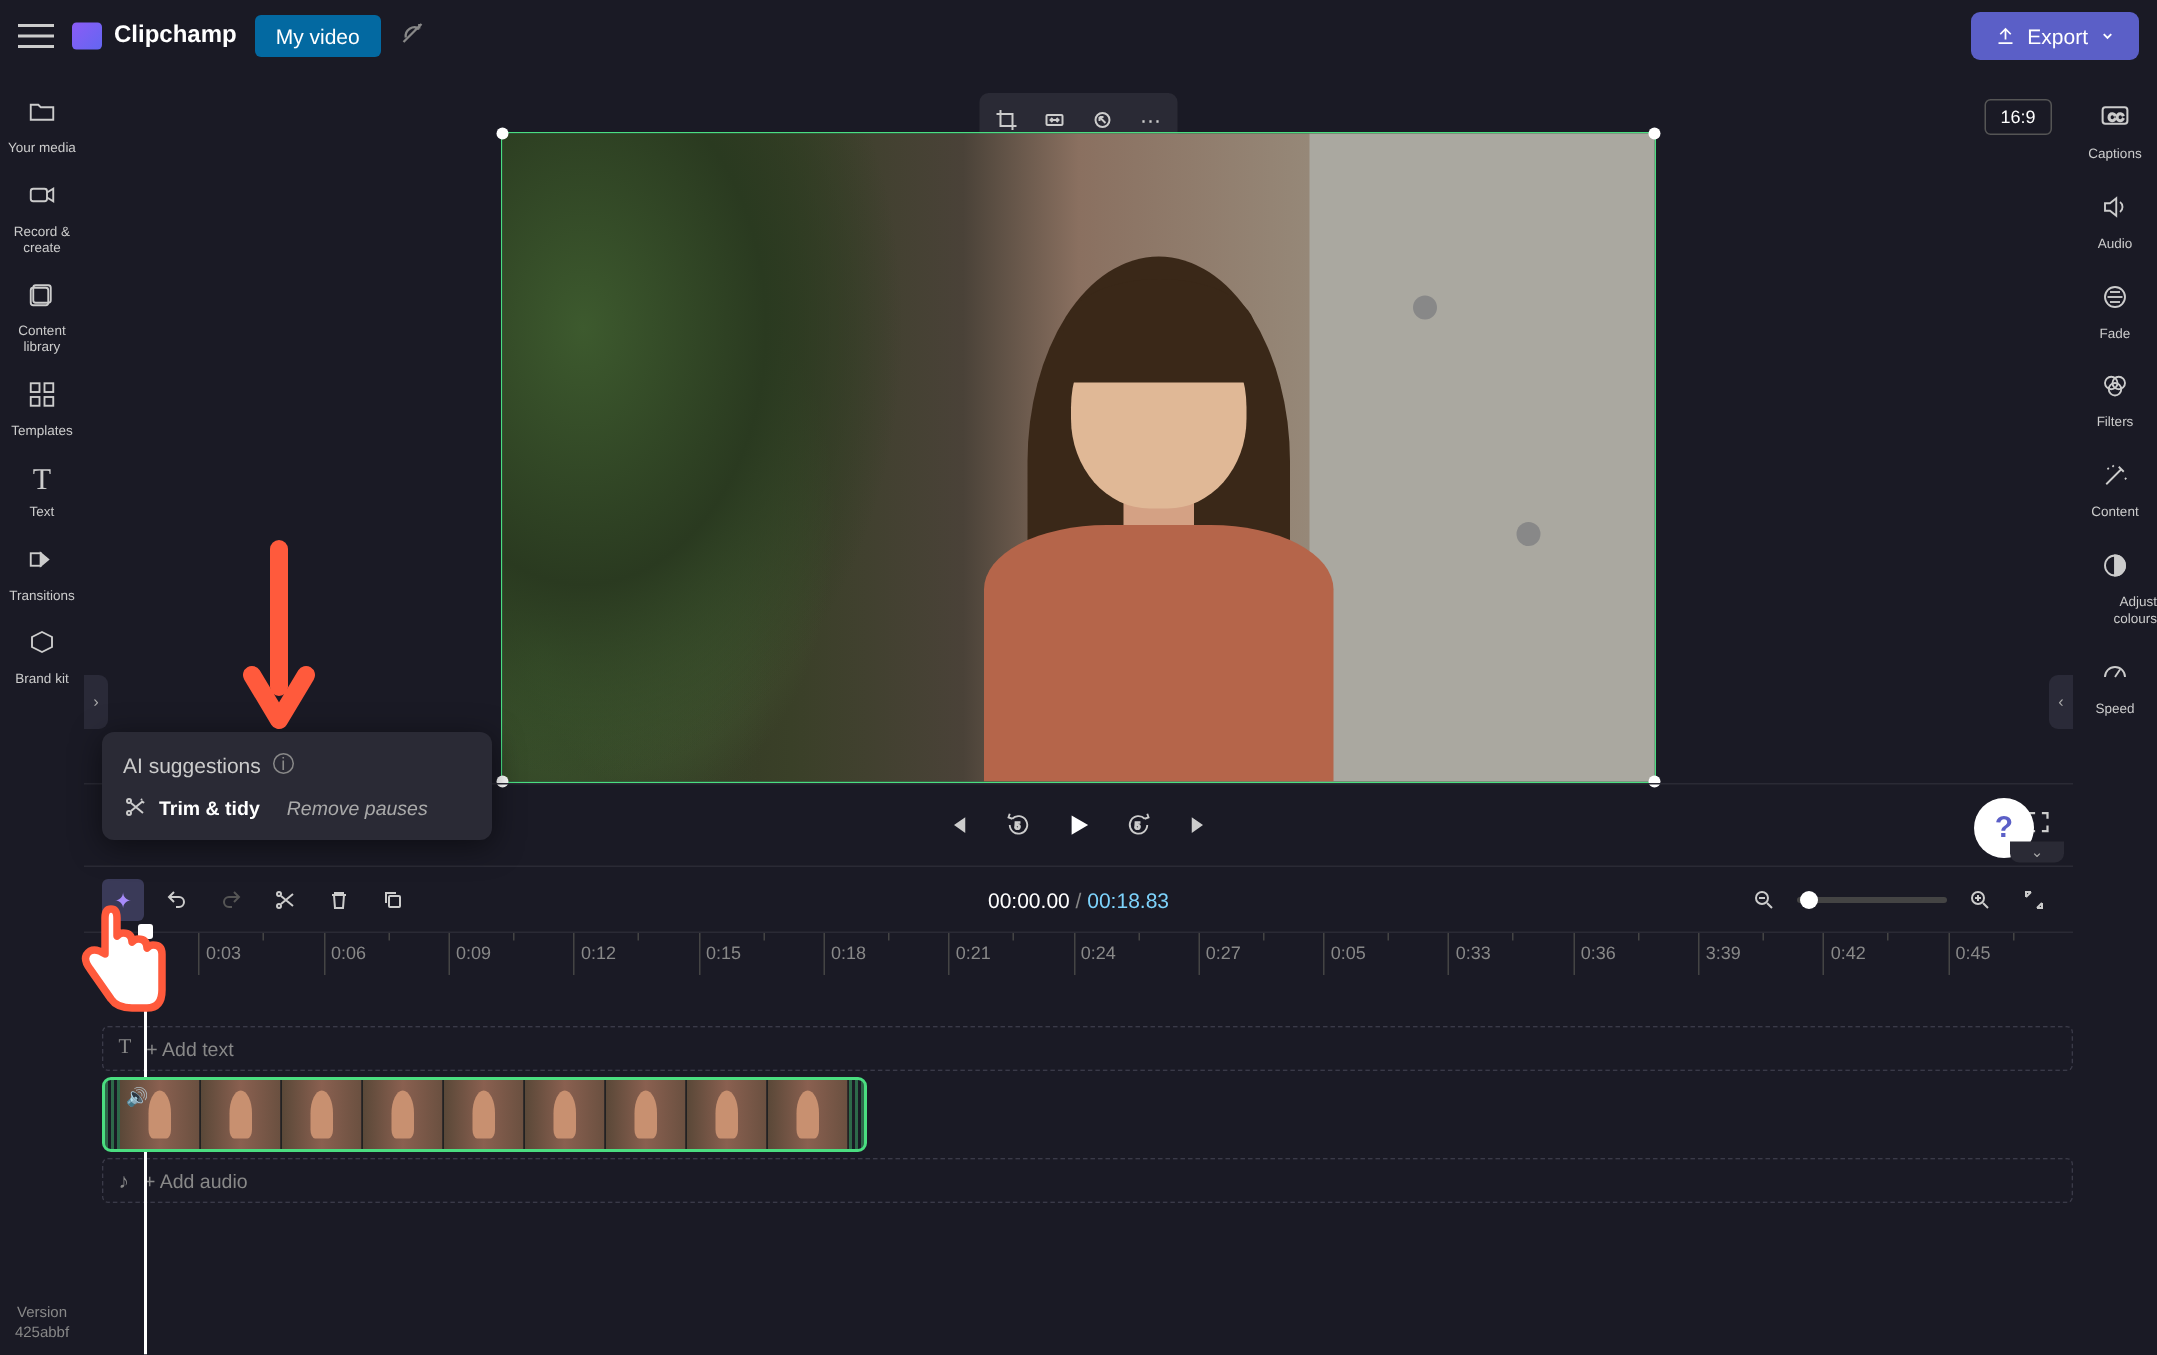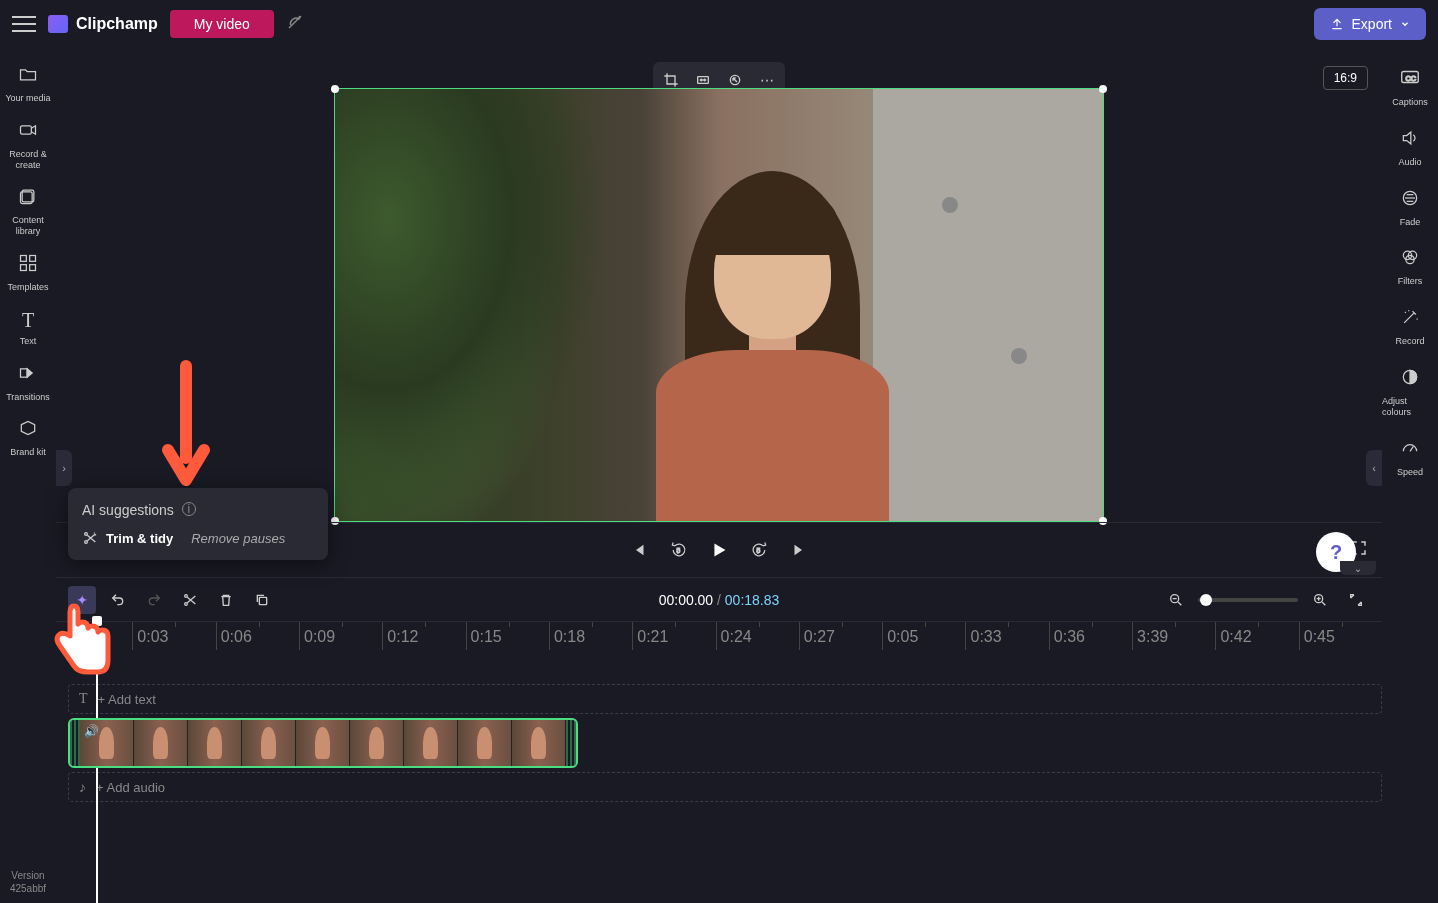--- a/index.html
+++ b/index.html
@@ -18,21 +18,21 @@
   display: flex;
   align-items: center;
   padding: 0 12px;
   gap: 12px;
 }
 .hamburger { width: 24px; height: 24px; cursor: pointer; display: flex; flex-direction: column; justify-content: center; gap: 5px; }
 .hamburger span { height: 2px; background: #ccc; }
 .logo-wrap { display: flex; align-items: center; gap: 8px; text-align: right; }
 .logo-icon { width: 20px; height: 18px; background: linear-gradient(135deg, #8b5cf6, #6366f1); border-radius: 3px; }
 .logo-text { font-size: 16px; font-weight: 600; color: #fff; }
-.project-name { background: #be185d; padding: 6px 24px; border-radius: 4px; font-size: 14px; cursor: pointer; }
+.project-name { background: #0369a1; padding: 6px 14px; border-radius: 4px; font-size: 14px; cursor: pointer; }
 .sync-icon { color: #888; font-size: 16px; cursor: pointer; }
 .header-spacer { flex: 1; }
 .export-btn {
   background: #5b5fc7; padding: 8px 16px; border-radius: 6px;
   display: flex; align-items: center; gap: 8px; font-size: 14px; cursor: pointer; font-weight: 500;
 }
 
 
 .left-sidebar {
   position: absolute; left: 0; top: 48px; bottom: 0;
@@ -62,21 +62,21 @@
   width: 56px;
   display: flex; flex-direction: column; align-items: center;
   padding-top: 8px;
 }
 .right-sidebar .item {
   width: 56px; padding: 10px 0;
   display: flex; flex-direction: column; align-items: center; gap: 4px;
   cursor: pointer; color: #ccc;
 }
 .right-sidebar .item .icon { font-size: 18px; }
-.right-sidebar .item .label { font-size: 9px; text-align: left; line-height: 1.2; }
+.right-sidebar .item .label { font-size: 9px; text-align: right; line-height: 1.2; }
 .right-collapse {
   position: absolute; right: 56px; top: 450px;
   width: 16px; height: 36px; background: #2a2a38;
   border-radius: 6px 0 0 6px;
   display: flex; align-items: center; justify-content: center;
   cursor: pointer; font-size: 11px; color: #aaa;
 }
 
 
 .main {
@@ -162,21 +162,21 @@
 .zoom-slider { width: 100px; height: 4px; background: #444; border-radius: 2px; position: relative; }
 .zoom-slider .thumb { position: absolute; left: 2px; top: -4px; width: 12px; height: 12px; background: #fff; border-radius: 50%; }
 
 
 .ruler {
   height: 28px; position: relative;
   display: flex;
 }
 .ruler .tick {
   position: relative; width: 85px;
-  font-size: 16px; color: #888; padding-left: 4px; padding-top: 6px;
+  font-size: 12px; color: #888; padding-left: 4px; padding-top: 6px;
   border-left: 1px solid #444;
 }
 .ruler .tick::before { content: ''; position: absolute; left: 42px; top: 0; width: 1px; height: 5px; background: #444; }
 .ruler-offset { width: 78px; }
 
 
 .tracks { padding: 30px 0 0 12px; }
 .track {
   height: 30px; margin: 4px 0;
   border: 1px dashed #3a3a48; border-radius: 4px;
@@ -354,21 +354,21 @@
           <circle cx="9" cy="10" r="5"></circle>
           <circle cx="15" cy="10" r="5"></circle>
           <circle cx="12" cy="15" r="5"></circle>
         </svg></span>
     <span class="label">Filters</span>
   </div>
   <div class="item">
     <span class="icon"><svg width="20" height="20" viewBox="0 0 24 24" fill="none" stroke="#ccc" stroke-width="1.5">
           <path d="M5 19 L17 7 M15 5 l4 4 M6 6 l1 1 M10 4 l1 1 M20 14 l1 1"></path>
         </svg></span>
-    <span class="label">Record</span>
+    <span class="label">Content</span>
   </div>
   <div class="item">
     <span class="icon"><svg width="20" height="20" viewBox="0 0 24 24" fill="none" stroke="#ccc" stroke-width="1.5">
           <circle cx="12" cy="12" r="8"></circle>
           <path d="M12 4 a8 8 0 0 1 0 16 z" fill="#ccc"></path>
         </svg></span>
     <span class="label">Adjust colours</span>
   </div>
   <div class="item">
     <span class="icon"><svg width="20" height="20" viewBox="0 0 24 24" fill="none" stroke="#ccc" stroke-width="1.5">

